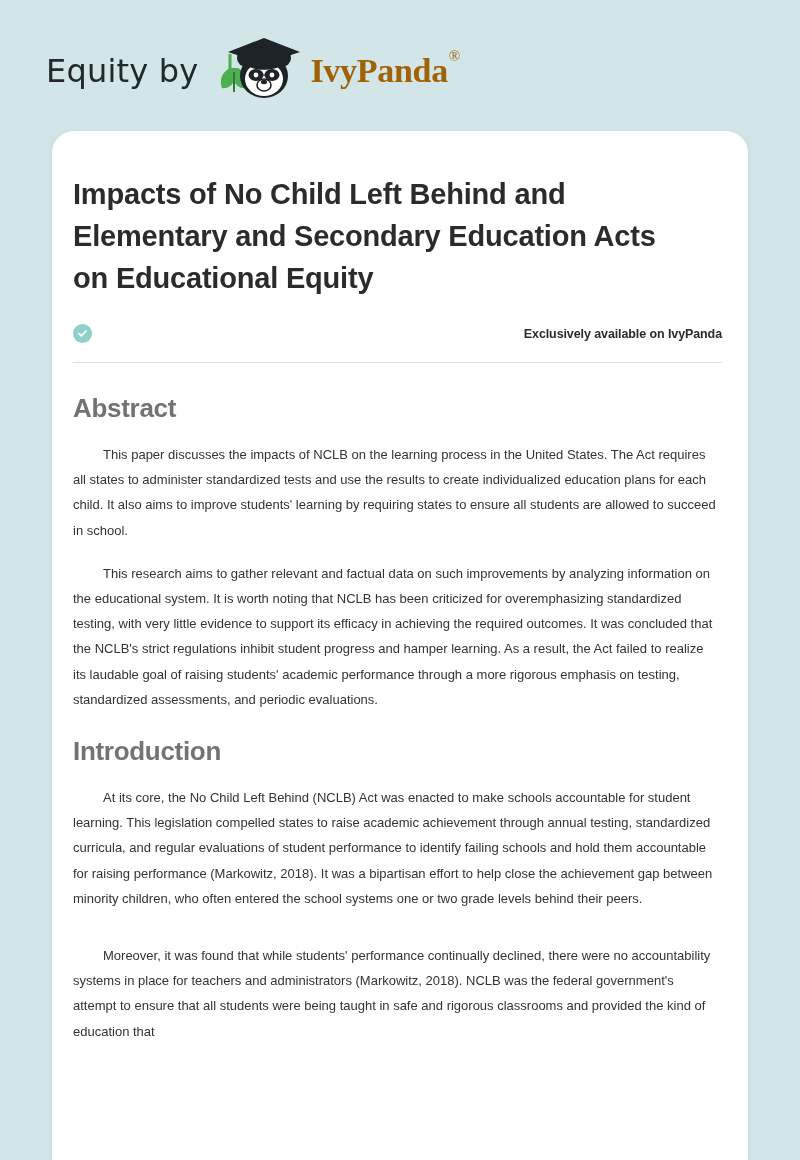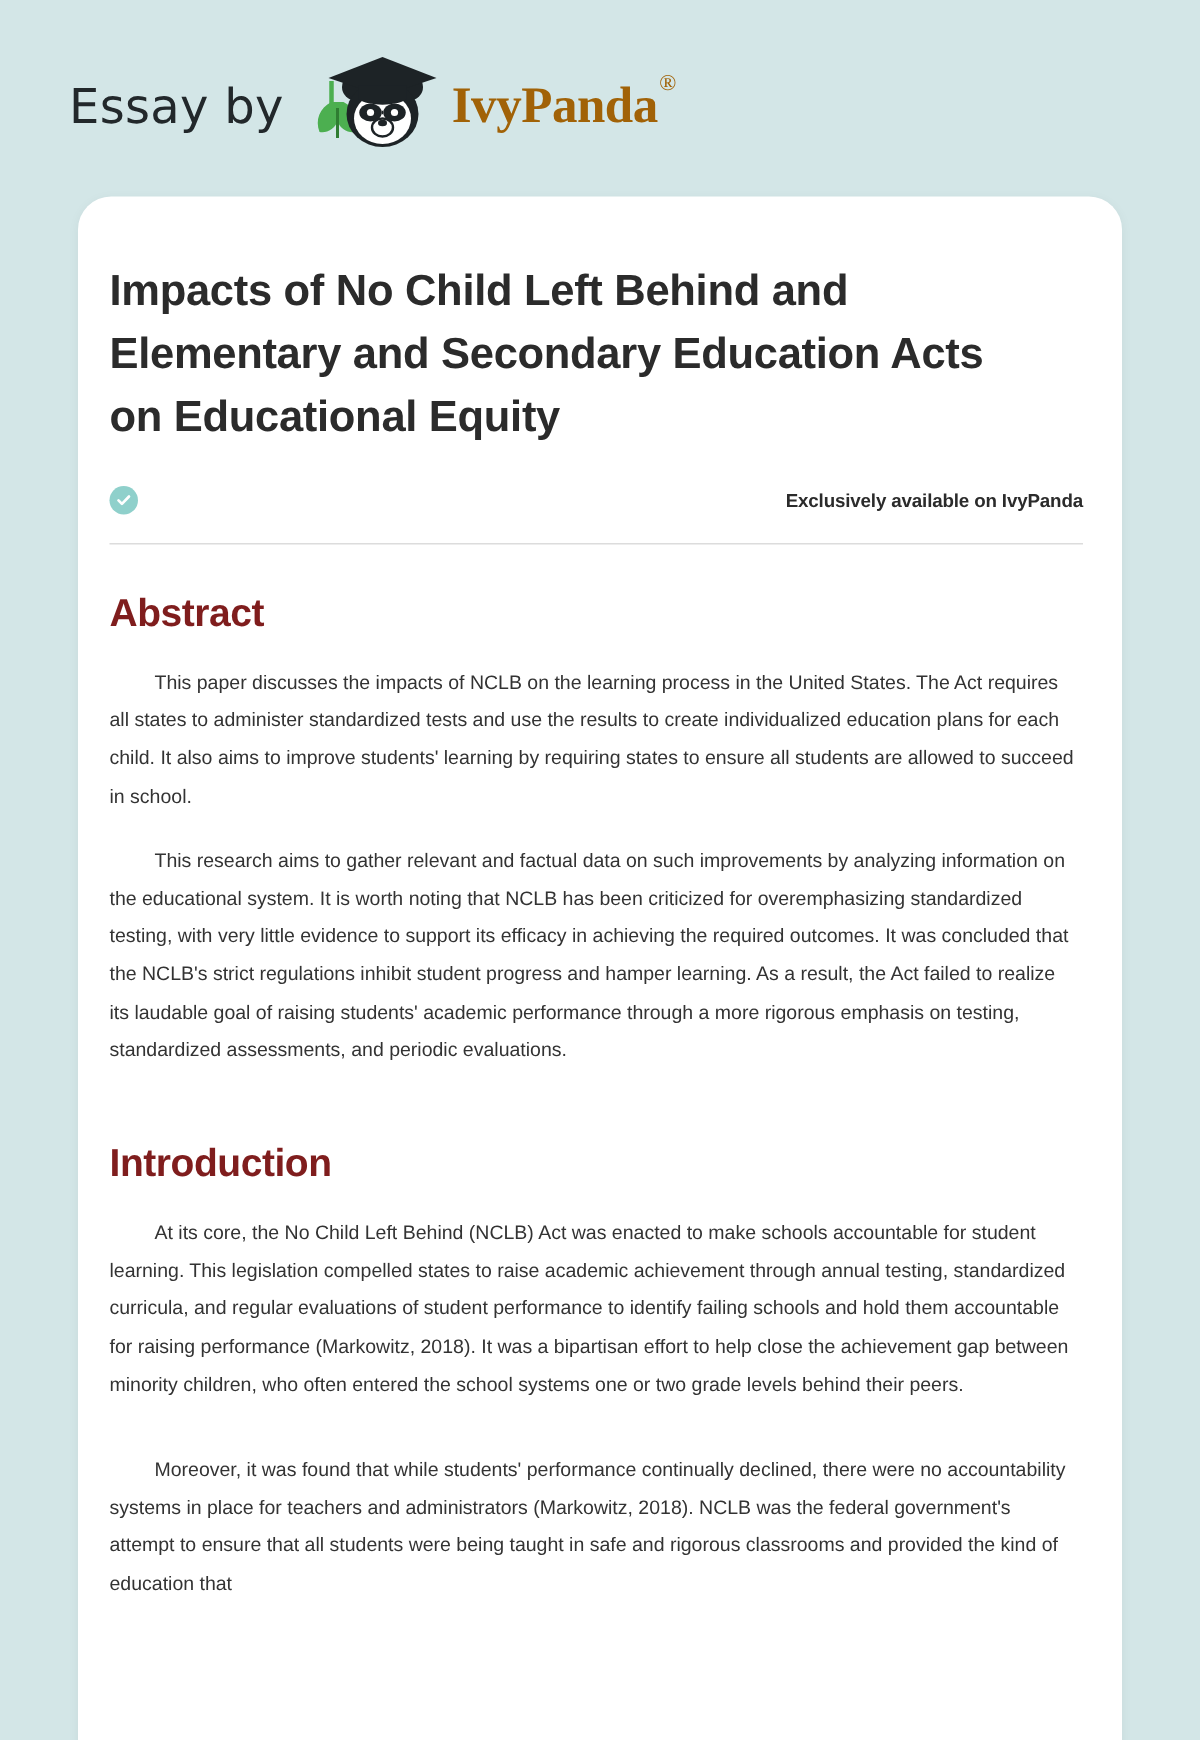--- a/index.html
+++ b/index.html
@@ -130,46 +130,46 @@
     margin-top: 19px;
     height: 1px;
     background: #dcdcdc;
     width: 649px;
   }
 
   .section-heading {
     font-family: "Liberation Sans", sans-serif;
     font-size: 26px;
     font-weight: 700;
-    color: #7f1d1d;
+    color: #737373;
     letter-spacing: -0.3px;
     margin-top: 30px;
   }
 
-  .section-heading.second { margin-top: 48px; }
+  .section-heading.second { margin-top: 24px; }
 
   .body-par {
     font-family: "Liberation Sans", sans-serif;
     font-size: 13px;
     line-height: 25.2px;
     color: #333333;
     text-indent: 30px;
     margin-top: 18px;
     max-width: 645px;
   }
 
   .body-par.tight { margin-top: 32px; }
 </style>
 </head>
 <body>
 
 <div class="page">
 
   <div class="brand-bar">
-    <span class="brand-prefix">Essay by</span>
+    <span class="brand-prefix">Equity by</span>
 
     <div class="brand-logo-wrap">
       <span class="panda-mark">
         <svg width="92" height="66" viewBox="0 0 92 66">
 
           <path d="M18 18 L18 37" stroke="#4caf50" stroke-width="3" fill="none"></path>
           <path d="M18 32 C10 36 7 44 10 52 C15 53 20 50 22 45 C24 50 29 53 34 52 C37 44 34 36 26 32 Z" fill="#4caf50"></path>
           <path d="M22 36 L22 56" stroke="#2f7d32" stroke-width="2" fill="none"></path>
 
           <circle cx="34" cy="22" r="9" fill="#1d2326"></circle>

